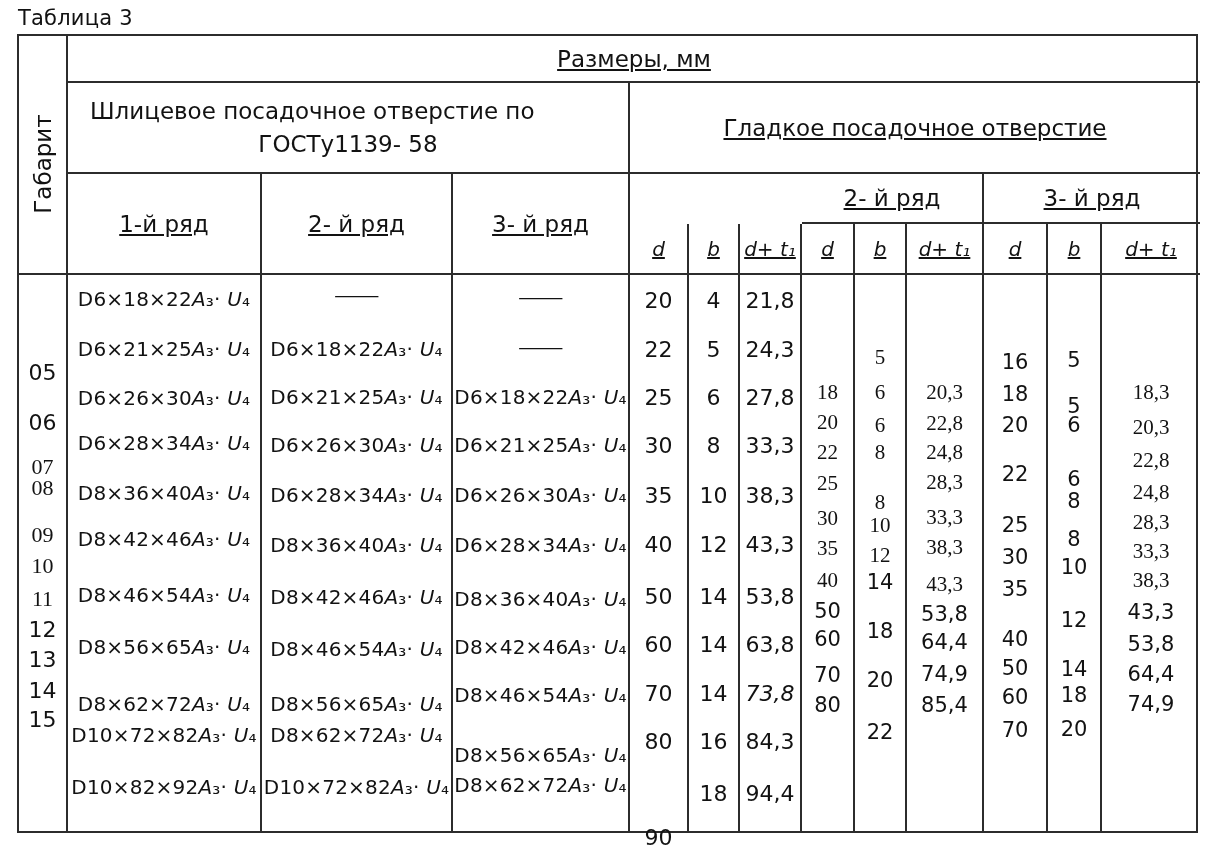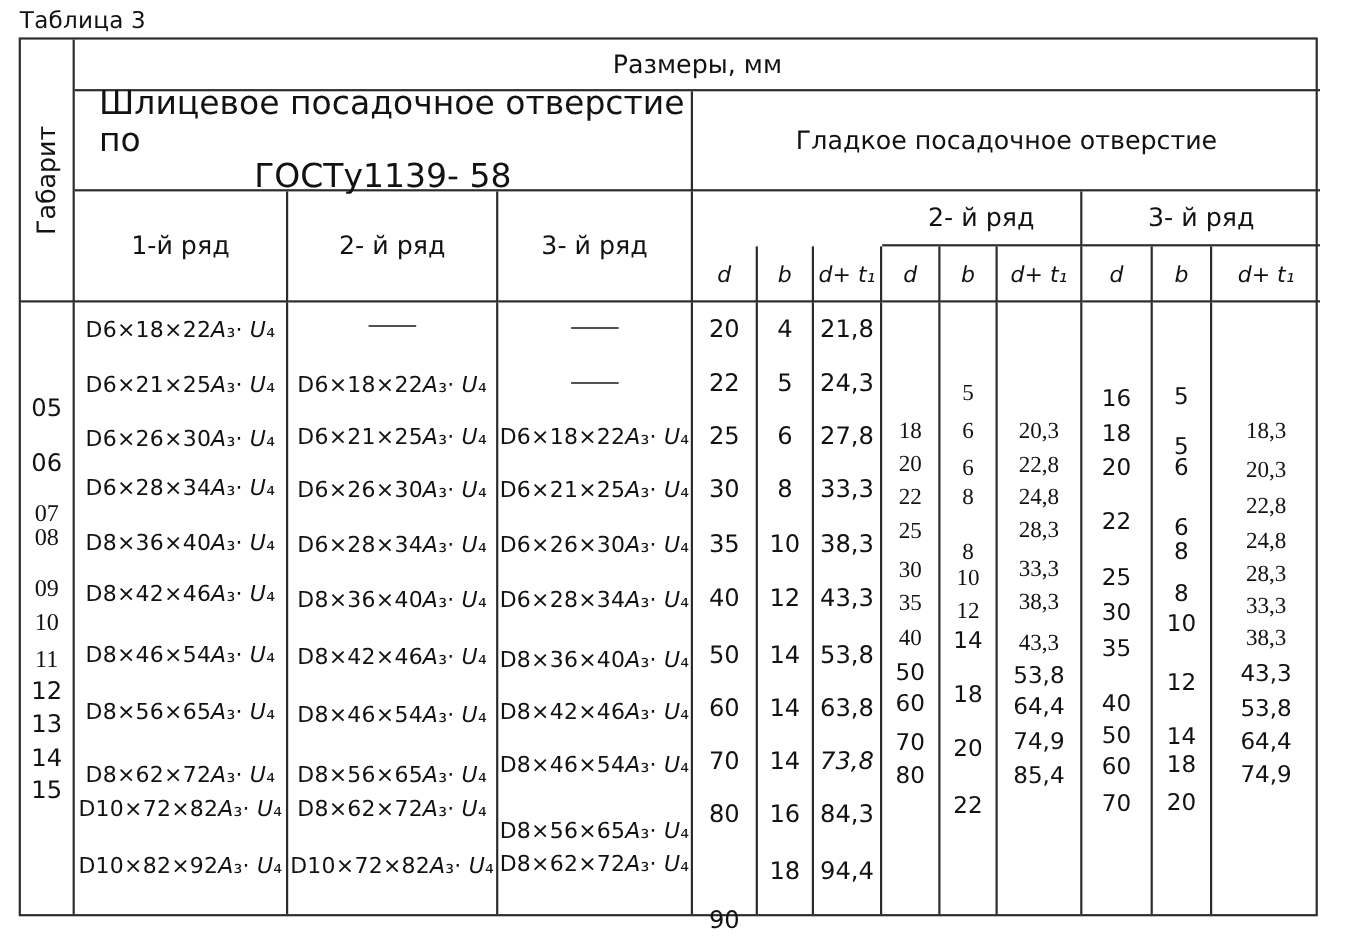--- a/index.html
+++ b/index.html
@@ -10,27 +10,27 @@
   .tbl {
     position:absolute; left:17px; top:34px; width:1181px; height:799px;
     display:grid;
     grid-template-columns:49px 194px 191px 177px 59px 51px 62px 53px 52px 77px 64px 54px 98px;
     grid-template-rows:47px 91px 50px 51px auto;
     border:2.5px solid #2c2c2c; background:#fff;
   }
   .cell { position:relative; }
   .br { border-right:2px solid #2c2c2c; }
   .bb { border-bottom:2px solid #2c2c2c; }
-  .cen { display:flex; align-items:center; justify-content:center; text-align:right; }
+  .cen { display:flex; align-items:center; justify-content:center; text-align:right;text-decoration:underline; }
   .h23 { font-size:23px; }
   .sub { font-style:italic; font-size:20px; }
 
   .c-gab  { grid-column:1;    grid-row:1/5; }
   .c-razm { grid-column:2/14; grid-row:1; }
-  .c-shl  { grid-column:2/5;  grid-row:2; display:flex; flex-direction:column; justify-content:center; font-size:30px; line-height:33px; }
+  .c-shl  { grid-column:2/5;  grid-row:2; display:flex; flex-direction:column; justify-content:center; font-size:23px; line-height:33px; }
   .c-shl .l1 { padding-left:22px; }
   .c-shl .l2 { text-align:center; }
   .c-glad { grid-column:5/14; grid-row:2; }
   .c-sp1 { grid-column:2; grid-row:3/5; }
   .c-sp2 { grid-column:3; grid-row:3/5; }
   .c-sp3 { grid-column:4; grid-row:3/5; }
   .c-g1 { grid-column:5/8;   grid-row:3; }
   .c-g2 { grid-column:8/11;  grid-row:3; }
   .c-g3 { grid-column:11/14; grid-row:3; }
   .r4 { grid-row:4; }

